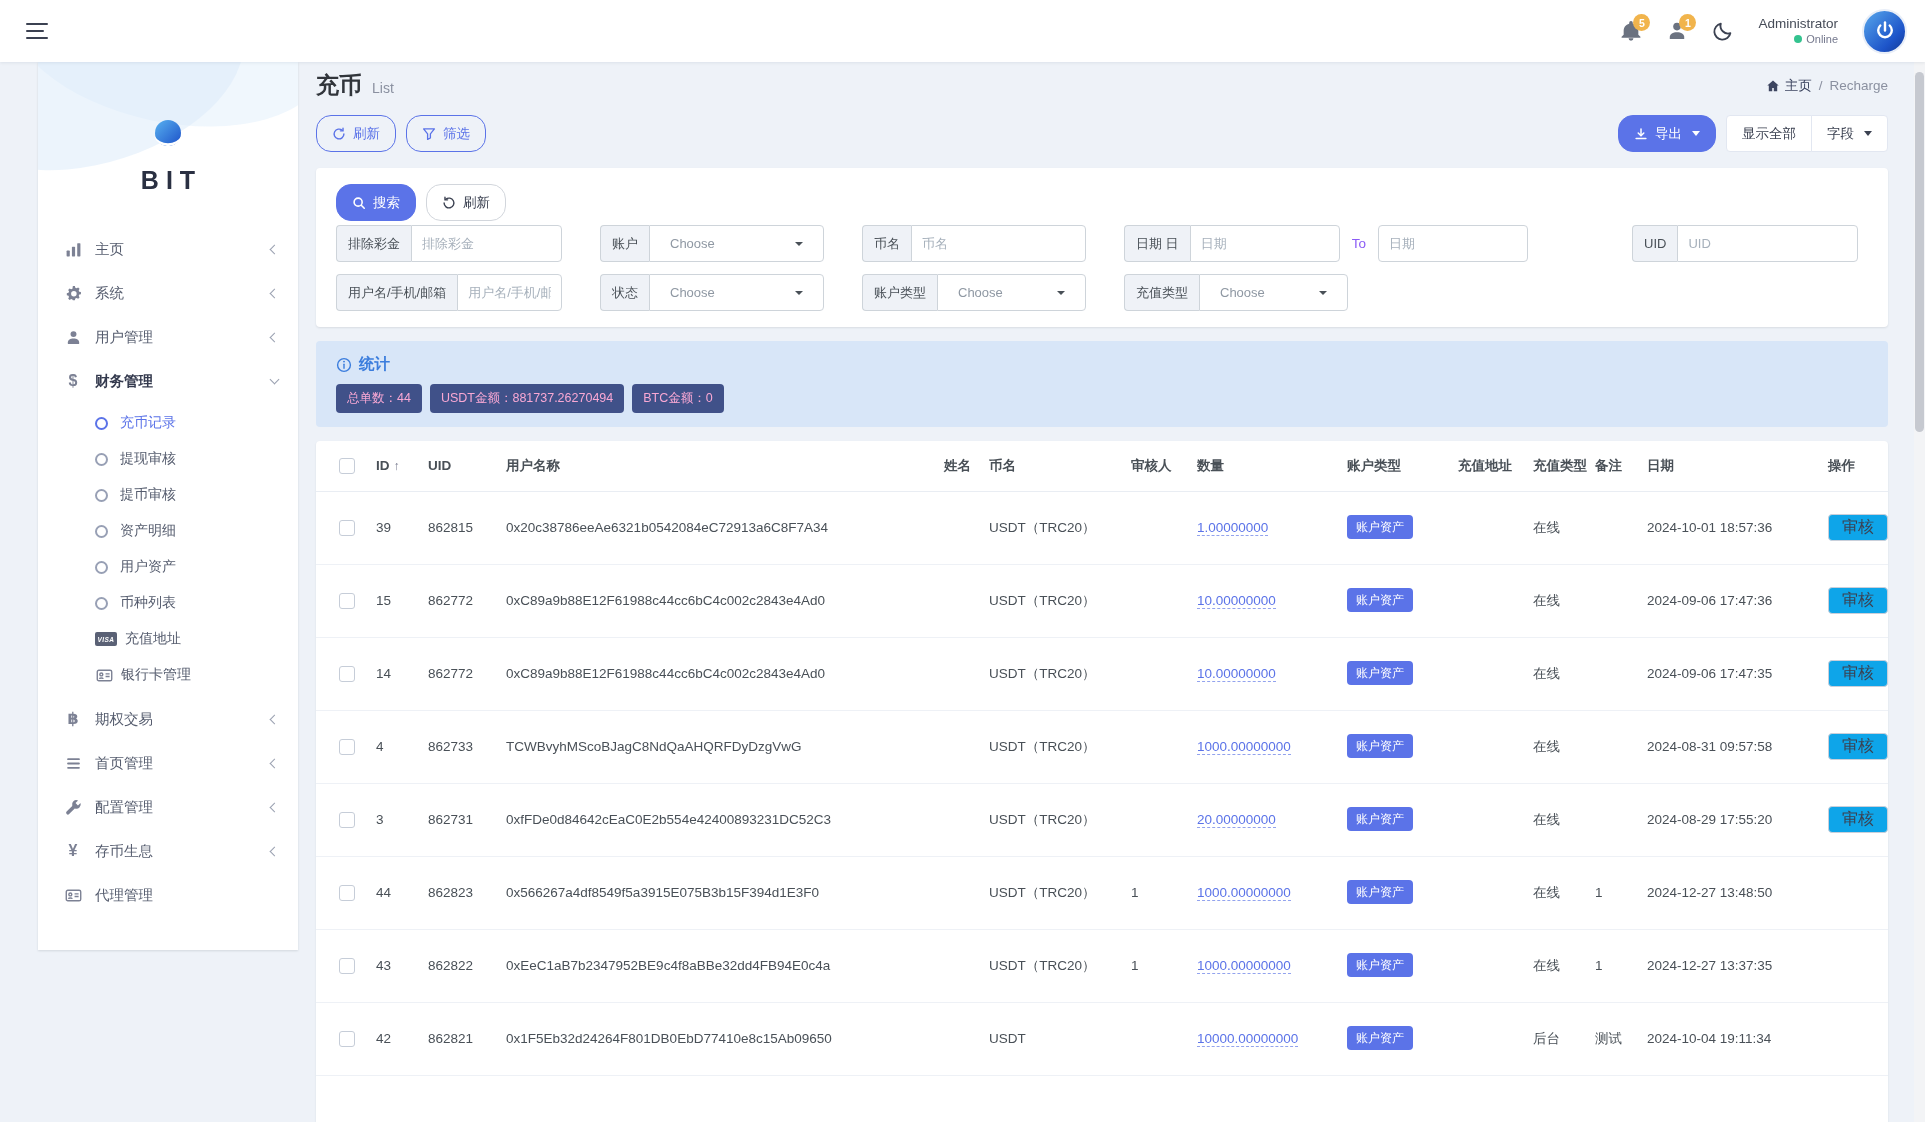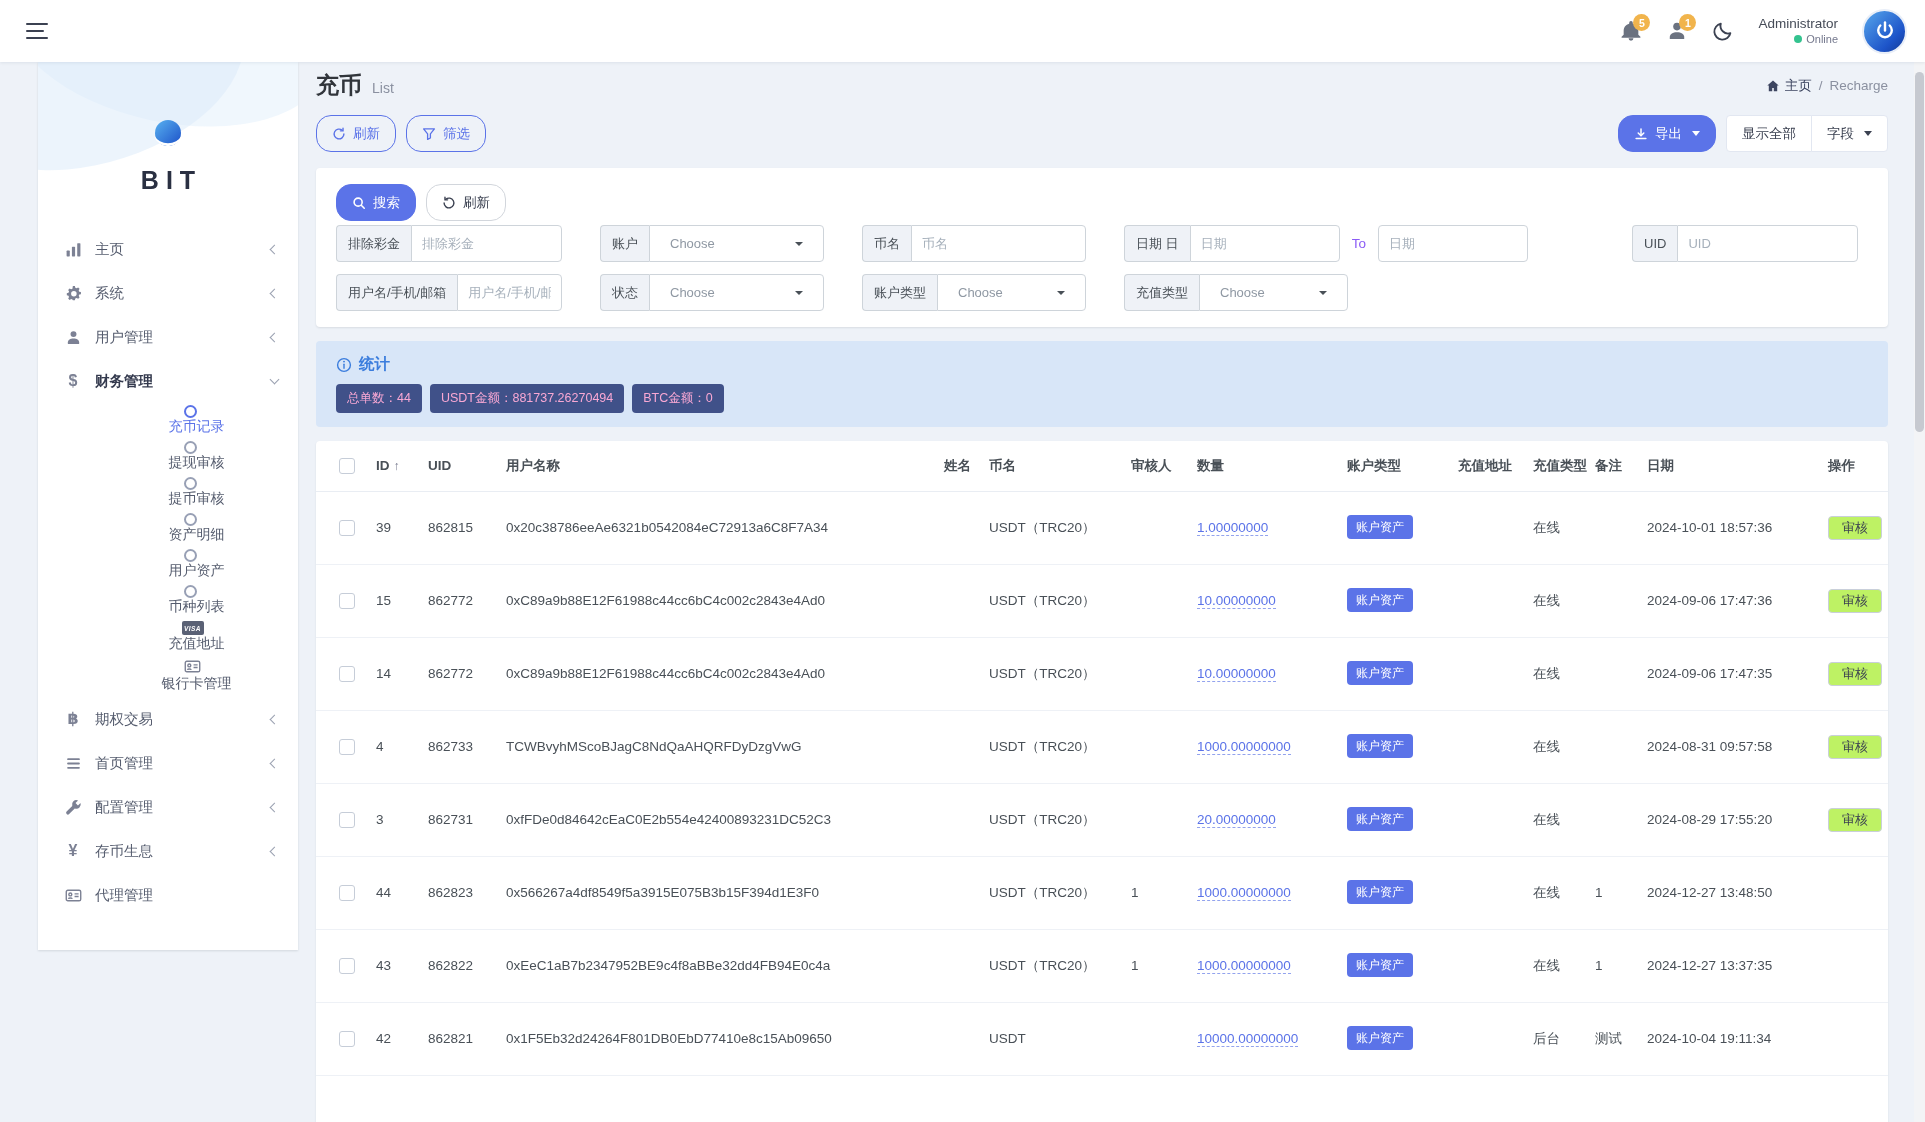--- a/index.html
+++ b/index.html
@@ -38,21 +38,21 @@
   .mitem { height:44px; display:flex; align-items:center; padding:0 20px 0 26px; cursor:pointer; color:#555c6e; font-size:14.5px; }
   .mitem.active { color:#343a4e; font-weight:600; }
   .micon { width:18px; height:18px; display:flex; align-items:center; justify-content:center; color:#7c8194; margin-right:13px; flex:none; }
   .micon svg { width:17px; height:17px; }
   .txtic { font-size:16px; font-weight:700; color:#7c8194; line-height:1; }
   .mlabel { flex:1; }
   .chev { width:7px; height:7px; border-style:solid; border-color:#9aa0b0; border-width:1.8px 1.8px 0 0; display:inline-block; }
   .chev.left { transform:rotate(-135deg); }
   .chev.down { transform:rotate(135deg); margin-top:-3px; }
   .submenu { padding:2px 0 4px; }
-  .sitem { height:36px; display:flex; align-items:center; padding-left:57px; cursor:pointer; color:#555c6e; font-size:14px;flex-direction:column; }
+  .sitem { height:36px; display:flex; align-items:center; padding-left:57px; cursor:pointer; color:#555c6e; font-size:14px; }
   .sitem.active { color:#5b73e8; }
   .radio { width:13px; height:13px; border:2px solid #98a0b5; border-radius:50%; margin-right:12px; flex:none; }
   .sitem.active .radio { border-color:#5b73e8; }
   .visaic { width:22px; height:14px; background:#5a6175; color:#fff; font-size:6.5px; font-weight:700; font-style:italic;
             border-radius:2px; display:flex; align-items:center; justify-content:center; margin-right:8px; letter-spacing:.4px; flex:none; }
   .sitem .micon { margin-right:8px; }
 
   
   .main { position:absolute; left:316px; top:62px; width:1572px; }
   .page-head { display:flex; align-items:center; justify-content:space-between; padding-top:8px; }
@@ -111,21 +111,21 @@
   table.data { width:1572px; border-collapse:collapse; table-layout:fixed; }
   table.data th { text-align:left; font-size:13.5px; font-weight:700; color:#495057; height:50px;
                   padding:0 10px; border-bottom:1px solid #e9edf3; white-space:nowrap; }
   table.data td { font-size:13.5px; color:#495057; height:73px; padding:0 10px; border-bottom:1px solid #eef1f6;
                   white-space:nowrap; overflow:hidden; vertical-align:middle; }
   table.data th:first-child, table.data td:first-child { padding-left:23px; }
   .cb { display:inline-block; width:16px; height:16px; border:1px solid #c6cdd8; border-radius:3px; background:#fff; vertical-align:middle; cursor:pointer; }
   .sort { color:#74788d; font-size:12px; margin-left:4px; }
   .amt { color:#5b73e8; border-bottom:1px dashed #93a3ee; cursor:pointer; text-decoration:none; }
   .badge-acct { background:#5b73e8; color:#fff; font-size:12px; padding:5px 9px; border-radius:4px; }
-  .btn-audit { background:#bef264; border:1px solid #c9cfda; border-radius:4px; padding:2px 13px; font-size:13px;
+  .btn-audit { background:#0ea5e9; border:1px solid #c9cfda; border-radius:4px; padding:2px 13px; font-size:16px;
                color:#3b4151; cursor:pointer; font-family:inherit; }
   tr.partial td { border-bottom:none; }
 
   
   .sb-track { position:absolute; right:0; top:62px; width:11px; height:1060px; background:#f3f4f6; }
   .sb-thumb { position:absolute; right:1px; top:72px; width:9px; height:360px; background:#c6c9d0; border-radius:5px; cursor:pointer; }
 </style>
 </head>
 <body>
 

